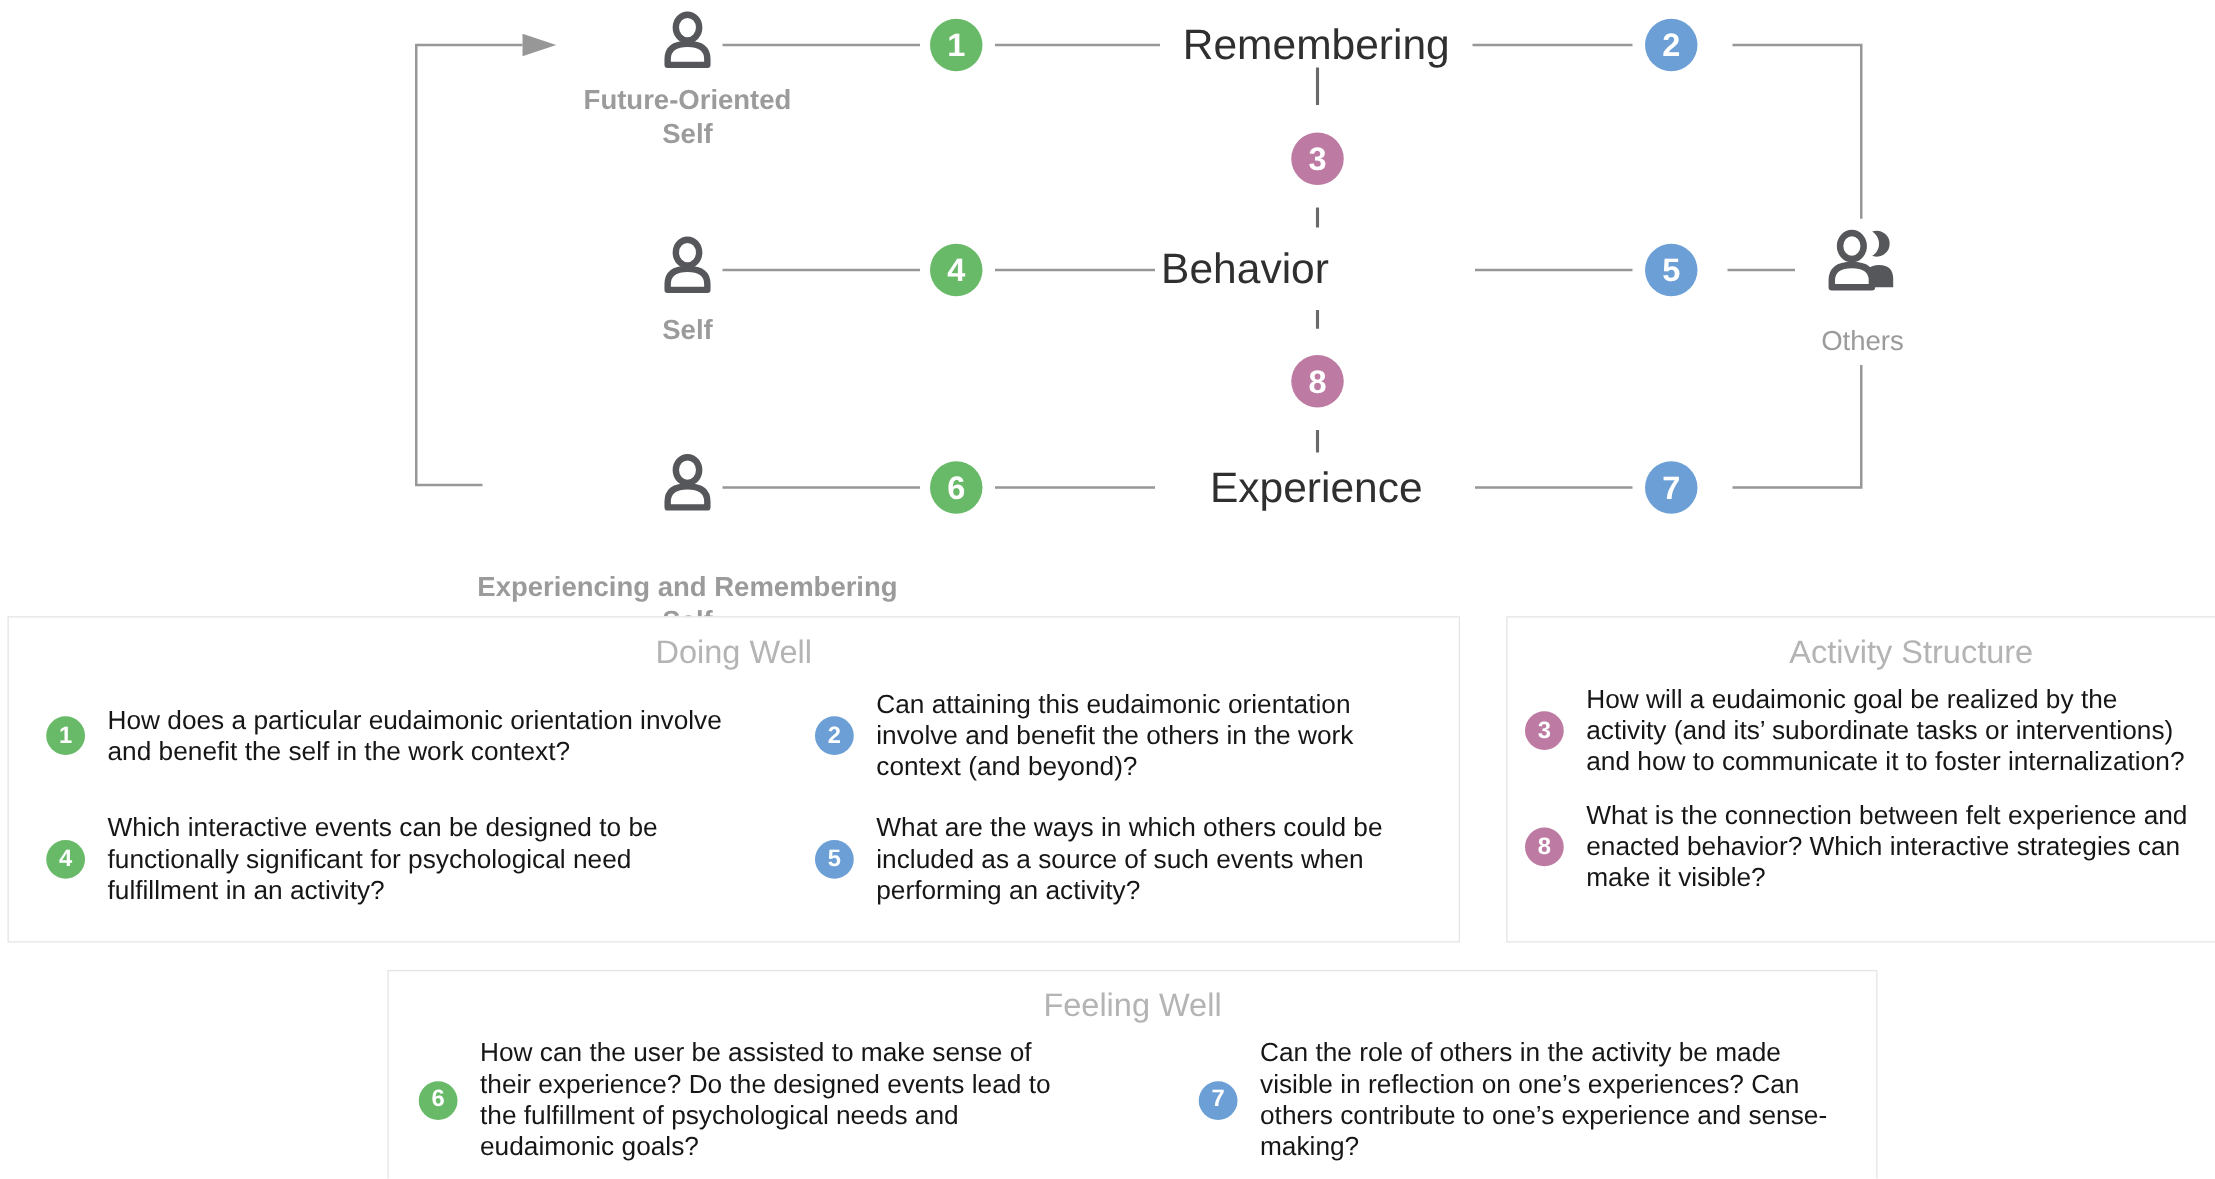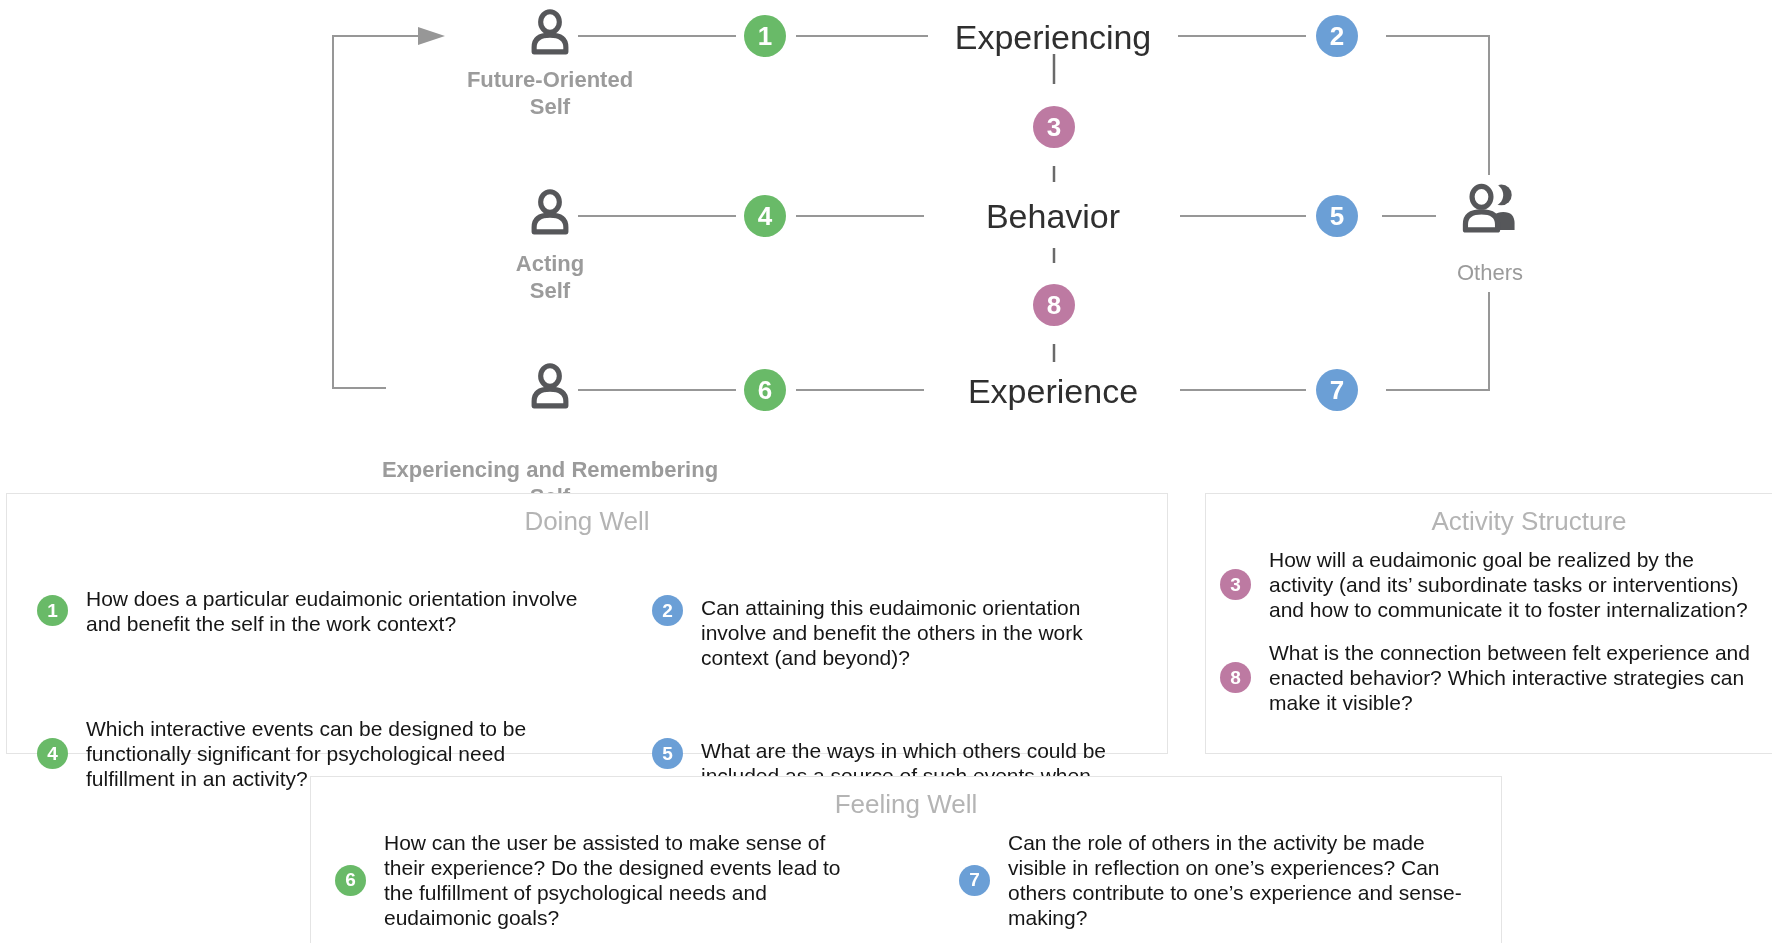--- a/index.html
+++ b/index.html
@@ -24,21 +24,21 @@
   .panel{position:absolute;background:#fff;border:1px solid #e4e4e4;box-sizing:border-box;}
   .panel-title{text-align:center;font-size:26px;color:var(--title-gray);margin:12px 0 0 0;font-weight:normal;}
   .items{display:grid;}
   .items.two-col{grid-template-columns:585px 1fr;column-gap:30px;row-gap:24px;padding:14px 18px 0 30px;}
   .items.one-col{grid-template-columns:1fr;row-gap:18px;padding:10px 14px 0 14px;}
   .items.feel{grid-template-columns:600px 1fr;column-gap:24px;padding:10px 14px 0 24px;}
   .item{display:flex;align-items:center;gap:18px;}
   .badge{flex:0 0 31px;width:31px;height:31px;border-radius:50%;color:#fff;font-weight:bold;
     font-size:19px;display:flex;align-items:center;justify-content:center;}
   .item p{margin:0;font-size:21px;line-height:25px;color:#161616;}
-  .w510 p{max-width:510px;} .w445 p{max-width:445px;margin-top:44px;} .w485 p{max-width:485px;} .w470 p{max-width:470px;}
+  .w510 p{max-width:510px;} .w445 p{max-width:445px;} .w485 p{max-width:485px;} .w470 p{max-width:470px;}
   .ppath{stroke:var(--icon-gray);stroke-width:5.5;fill:none;stroke-linejoin:round;stroke-linecap:round;}
   .pfill{fill:var(--icon-gray);}
   .pwhite{fill:#fff;}
   .pfront{stroke:var(--icon-gray);stroke-width:5.5;fill:#fff;stroke-linejoin:round;stroke-linecap:round;}
 </style>
 </head>
 <body>
 
 <div class="stage" style="--green: #69ba68; --blue: #6b9fd6; --pink: #bd7aa2; --icon-gray: #56575a; --label-gray: #9b9b9b; --line-gray: #979797; --title-gray: #b4b4b4; --node-text: #2f2f2f;">
 
@@ -87,31 +87,30 @@
     <path class="pfill" d="M38 54 L38 47 Q38 35 50 35 Q62 35 62 47 L62 54 Z"></path>
     <ellipse class="pfront" cx="27" cy="19" rx="10" ry="11"></ellipse>
     <path class="pfront" d="M10 54 L10 48 Q10 35 27 35 Q44 35 44 48 L44 54 Z"></path>
   </svg>
 
   <div class="self-label" style="left:340px;top:66px">
     <div>Future-Oriented</div>
     <div>Self</div>
   </div>
   <div class="self-label" style="left:340px;top:250px">
-    <div>Acting</div>
     <div>Self</div>
   </div>
   <div class="self-label" style="left:340px;top:456px">
     <div>Experiencing and Remembering</div>
     <div>Self</div>
   </div>
   <div class="others-label" style="left:1400px;top:260px">Others</div>
 
-  <div class="node" style="left:1053px;top:37px">Experiencing</div>
-  <div class="node" style="left:1053px;top:216px">Behavior</div>
+  <div class="node" style="left:1053px;top:37px">Remembering</div>
+  <div class="node" style="left:996px;top:216px">Behavior</div>
   <div class="node" style="left:1053px;top:391px">Experience</div>
 
   <div class="dcircle" style="left: 744px; top: 15px; background-color: rgb(105, 186, 104);">1</div>
   <div class="dcircle" style="left: 1316px; top: 15px; background-color: rgb(107, 159, 214);">2</div>
   <div class="dcircle" style="left: 1033px; top: 106px; background-color: rgb(189, 122, 162);">3</div>
   <div class="dcircle" style="left: 744px; top: 195px; background-color: rgb(105, 186, 104);">4</div>
   <div class="dcircle" style="left: 1316px; top: 195px; background-color: rgb(107, 159, 214);">5</div>
   <div class="dcircle" style="left: 744px; top: 369px; background-color: rgb(105, 186, 104);">6</div>
   <div class="dcircle" style="left: 1316px; top: 369px; background-color: rgb(107, 159, 214);">7</div>
   <div class="dcircle" style="left: 1033px; top: 284px; background-color: rgb(189, 122, 162);">8</div>

